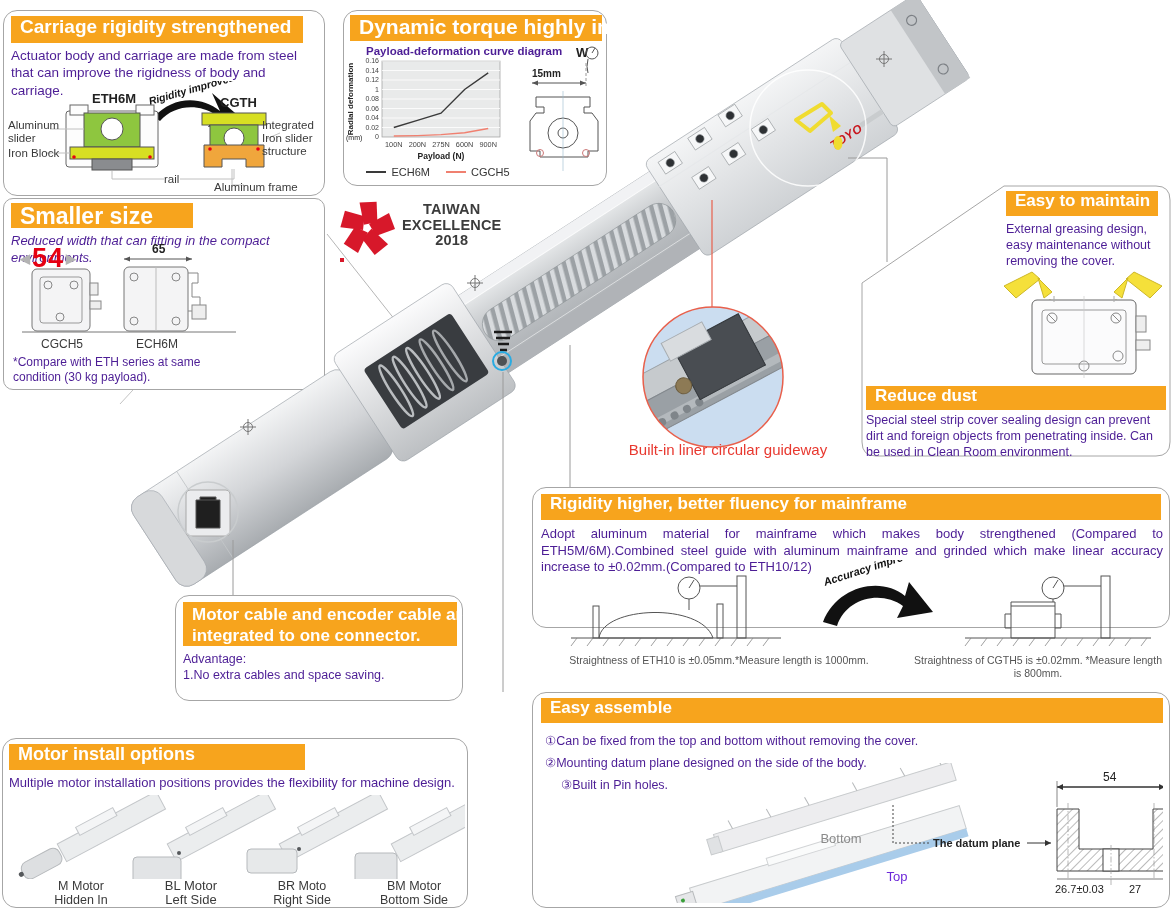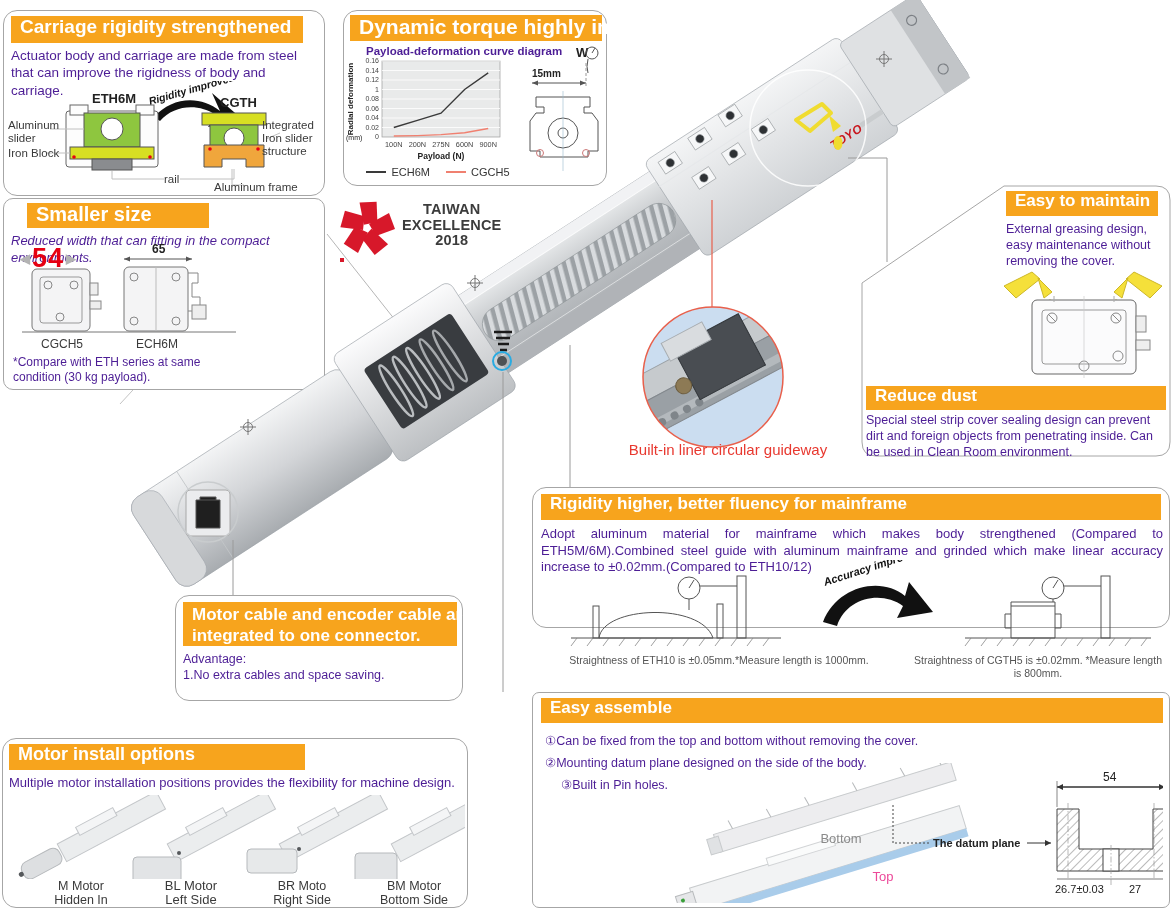--- a/index.html
+++ b/index.html
@@ -67,21 +67,21 @@
       <line x1="262" y1="58" x2="276" y2="52" stroke="#c0c0c0"></line>
     </svg>
     <div class="small-label" style="left:4px;top:108px;width:58px;">Aluminum slider</div>
     <div class="small-label" style="left:4px;top:136px;">Iron Block</div>
     <div class="small-label" style="left:160px;top:162px;">rail</div>
     <div class="small-label" style="left:210px;top:170px;">Aluminum frame</div>
     <div class="small-label" style="left:258px;top:108px;width:62px;">Integrated Iron slider structure</div>
   </div>
 
   <div class="panel" style="left:3px;top:198px;width:322px;height:192px;border-radius:10px;">
-    <div class="bar" style="left:7px;top:4px;width:182px;height:25px;font-size:20px;margin-left:16px;">
+    <div class="bar" style="left:7px;top:4px;width:182px;height:25px;font-size:23px;">
       <span>Smaller size</span>
     </div>
     <div class="body-text" style="left:7px;top:34px;width:310px;font-size:13px;font-style:italic;">Reduced width that can fitting in the compact environments.</div>
     <div class="dim54 abs" style="left:16px;top:44px;">
       <span class="arr">◀</span>
         <span class="num">54</span>
         <span class="arr">▶</span>
     </div>
     <svg class="abs" style="left:0;top:44px;" width="322" height="100" viewBox="0 0 322 100">
 
@@ -426,21 +426,21 @@
     <div class="model-label" style="left:249px;top:140px;width:100px;font-size:12.5px;line-height:14px;">
       <div>BR Moto</div>
         <div>Right Side</div>
     </div>
     <div class="model-label" style="left:361px;top:140px;width:100px;font-size:12.5px;line-height:14px;">
       <div>BM Motor</div>
         <div>Bottom Side</div>
     </div>
   </div>
 
-  <div class="panel" style="left:532px;top:692px;width:638px;height:216px;border-radius:7px;">
+  <div class="panel" style="left:532px;top:692px;width:638px;height:216px;">
     <div class="bar" style="left:8px;top:5px;width:622px;height:25px;font-size:17px;">
       <span>Easy assemble</span>
     </div>
     <div class="body-text" style="left:12px;top:40px;font-size:12.5px;">①Can be fixed from the top and bottom without removing the cover.</div>
     <div class="body-text" style="left:12px;top:62px;font-size:12.5px;">②Mounting datum plane designed on the side of the body.</div>
     <div class="body-text" style="left:28px;top:84px;font-size:12.5px;">③Built in Pin holes.</div>
     <svg class="abs" style="left:8px;top:70px;" width="622" height="140" viewBox="0 0 622 140">
       <defs>
         <pattern id="hatch" width="6" height="6" patternUnits="userSpaceOnUse" patternTransform="rotate(45)">
           <line x1="0" y1="0" x2="0" y2="6" stroke="#777" stroke-width="1"></line>
@@ -483,21 +483,21 @@
       <rect x="562" y="86" width="16" height="22" fill="#fff" stroke="#444"></rect>
       <line x1="527" y1="40" x2="527" y2="116" stroke="#999" stroke-dasharray="6,2,1.5,2" stroke-width="0.7"></line>
       <line x1="613" y1="40" x2="613" y2="116" stroke="#999" stroke-dasharray="6,2,1.5,2" stroke-width="0.7"></line>
       <line x1="570" y1="82" x2="570" y2="122" stroke="#999" stroke-dasharray="6,2,1.5,2" stroke-width="0.7"></line>
       <line x1="516" y1="116" x2="570" y2="116" stroke="#444" stroke-width="0.7"></line>
       <line x1="570" y1="116" x2="624" y2="116" stroke="#444" stroke-width="0.7"></line>
       <text x="514" y="130" font-size="11" fill="#222">26.7±0.03</text>
       <text x="588" y="130" font-size="11" fill="#222">27</text>
     </svg>
     <div class="model-label" style="left:278px;top:138px;width:60px;color:#8a8a8a;font-size:13px;">Bottom</div>
-    <div class="model-label" style="left:330px;top:176px;width:40px;color:#ec4899;font-size:13px;">Top</div>
+    <div class="model-label" style="left:344px;top:176px;width:40px;color:#6d28d9;font-size:13px;">Top</div>
   </div>
 
   <svg class="abs" style="left:0;top:0;pointer-events:none;" width="1174" height="912">
 
     <line x1="570" y1="345" x2="570" y2="487" stroke="#9a9a9a" stroke-width="1"></line>
     <line x1="503" y1="372" x2="503" y2="692" stroke="#9a9a9a" stroke-width="1"></line>
     <line x1="233" y1="540" x2="233" y2="595" stroke="#9a9a9a" stroke-width="1"></line>
     <polyline points="848,158 887,158 887,262" fill="none" stroke="#9a9a9a" stroke-width="1"></polyline>
     <line x1="712" y1="200" x2="712" y2="307" stroke="#E8604C" stroke-width="1.2"></line>
 

